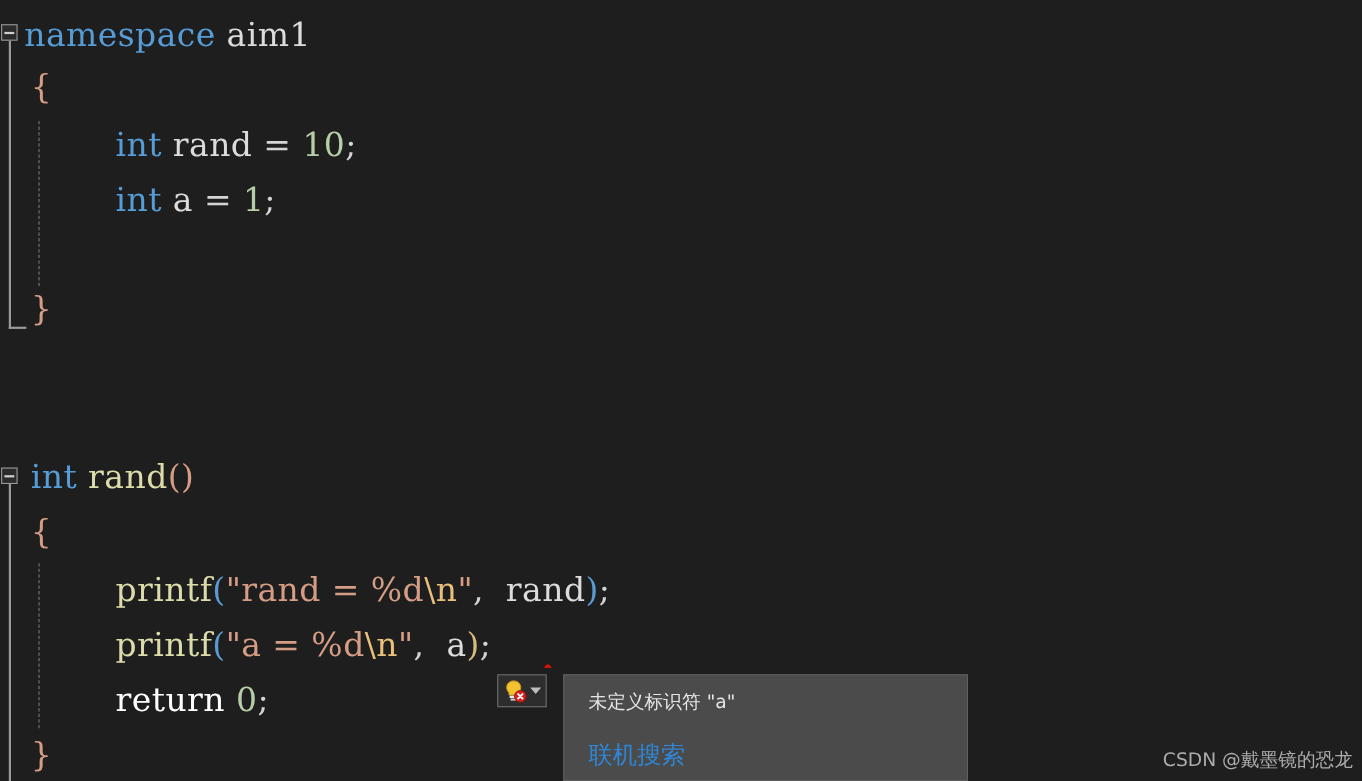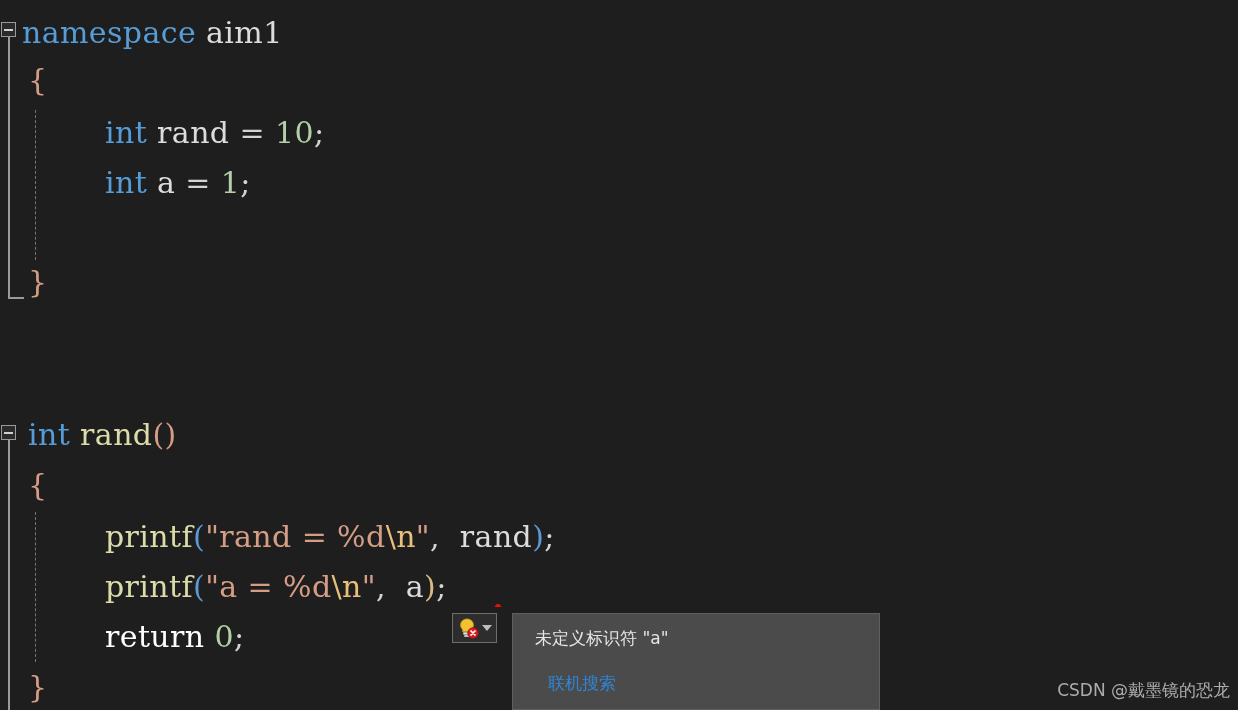--- a/index.html
+++ b/index.html
@@ -131,24 +131,24 @@
   .tooltip-msg {
     position: absolute;
     left: 22px;
     top: 13px;
     color: #e6e6e6;
     font-size: 17px;
     white-space: pre;
   }
   .tooltip-link {
     position: absolute;
-    left: 35px;
+    left: 22px;
     top: 58px;
     color: #2f86d6;
-    font-size: 17px;
+    font-size: 22px;
     white-space: pre;
     cursor: pointer;
   }
 
   
   .watermark {
     position: absolute;
     right: 8px;
     bottom: 8px;
     color: #b9b9b9;

